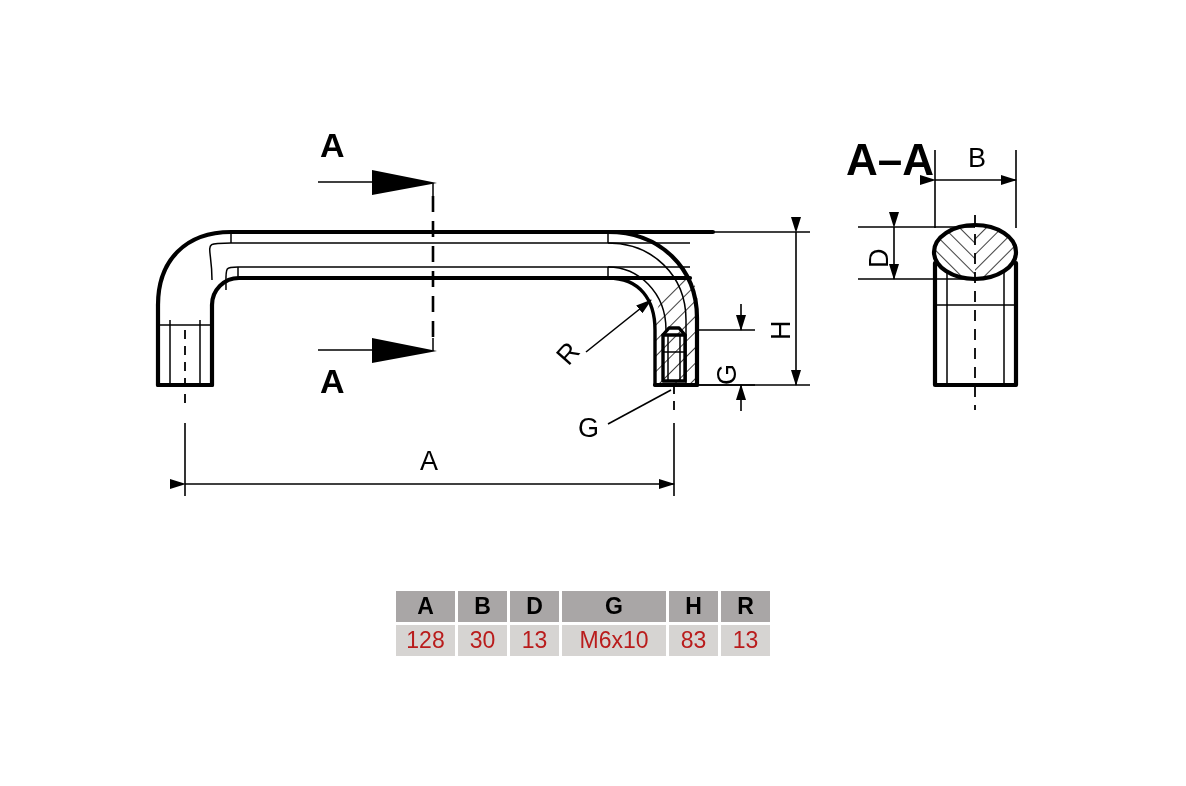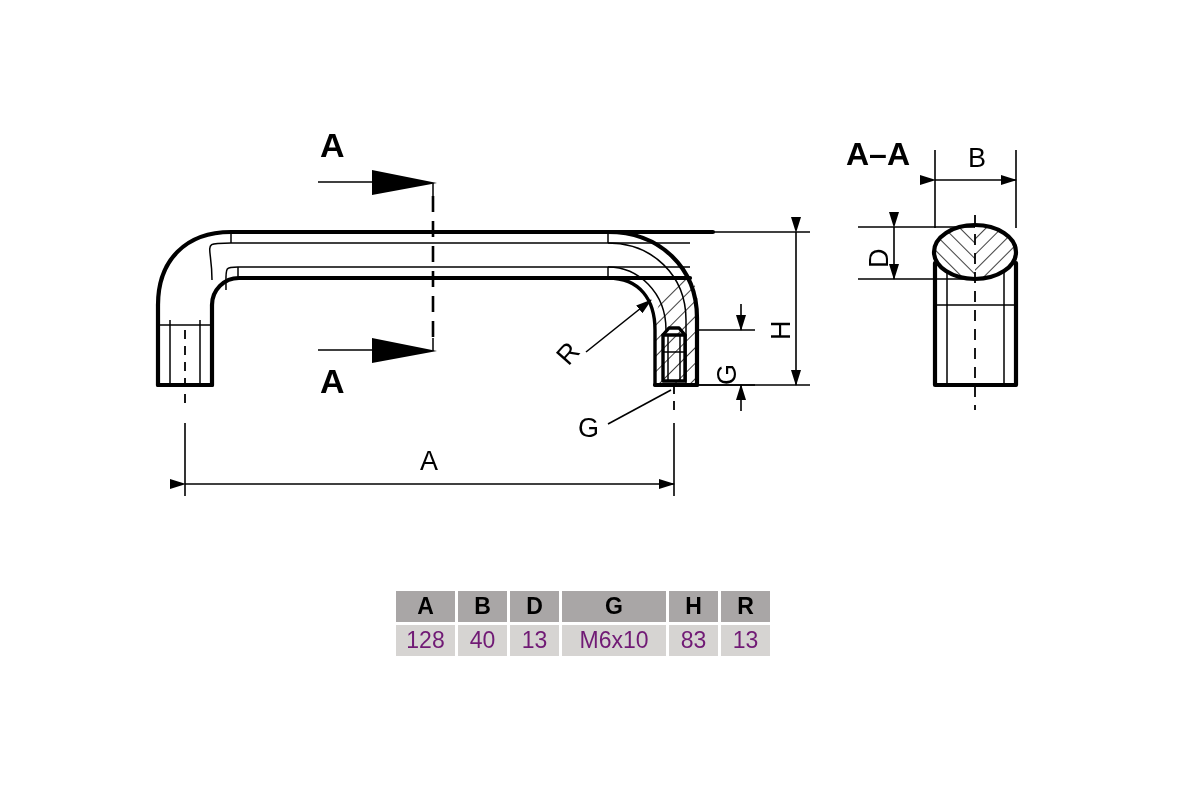--- a/index.html
+++ b/index.html
@@ -46,21 +46,21 @@
   
   .lbl {
     position: absolute;
     font-family: "Liberation Sans", sans-serif;
     color: #000;
     white-space: nowrap;
     line-height: 1;
     user-select: none;
   }
   .lbl-big   { font-size: 34px; font-weight: 700; letter-spacing: 0px; }
-  .lbl-sec   { font-size: 32px; font-weight: 700; }
+  .lbl-sec   { font-size: 44px; font-weight: 700; }
   .lbl-dim   { font-size: 27px; font-weight: 400; }
   .rot90     { transform-origin: left top; transform: rotate(-90deg); }
   .rot-r     { transform-origin: left top; transform: rotate(-48deg); }
 
   
   #spec-table {
     position: absolute;
     left: 393px;
     top: 588px;
     border-collapse: separate;
@@ -75,21 +75,21 @@
     font-size: 23px;
   }
   #spec-table th {
     background: #a9a6a6;
     font-weight: 700;
     color: #000;
   }
   #spec-table td {
     background: #d6d4d2;
     font-weight: 400;
-    color: #701a75;
+    color: #b91c1c;
   }
   .col-a { width: 59px; }
   .col-b { width: 49px; }
   .col-d { width: 49px; }
   .col-g { width: 104px; }
   .col-h { width: 49px; }
   .col-r { width: 49px; }
 </style>
 </head>
 <body>
@@ -268,21 +268,21 @@
         <th class="col-b">B</th>
         <th class="col-d">D</th>
         <th class="col-g">G</th>
         <th class="col-h">H</th>
         <th class="col-r">R</th>
       </tr>
     </thead>
     <tbody>
       <tr>
         <td>128</td>
-        <td>40</td>
+        <td>30</td>
         <td>13</td>
         <td>M6x10</td>
         <td>83</td>
         <td>13</td>
       </tr>
     </tbody>
   </table>
 
 </div>
 

